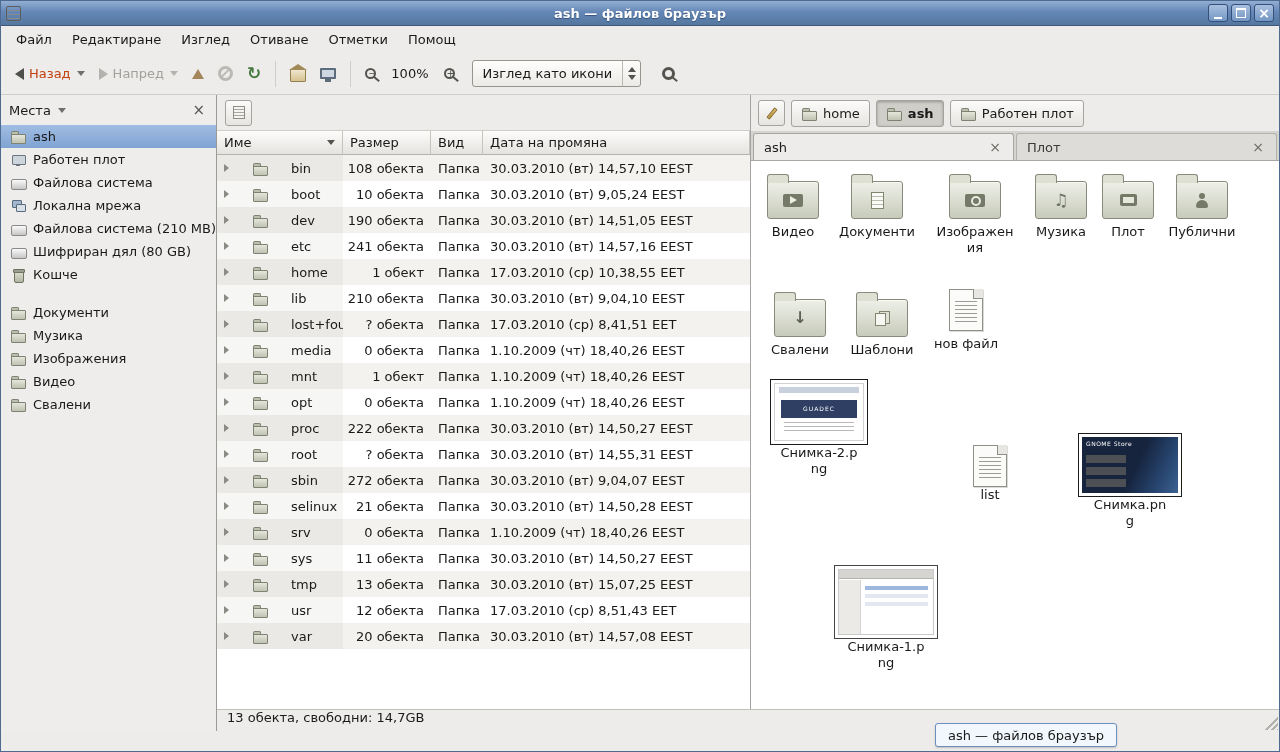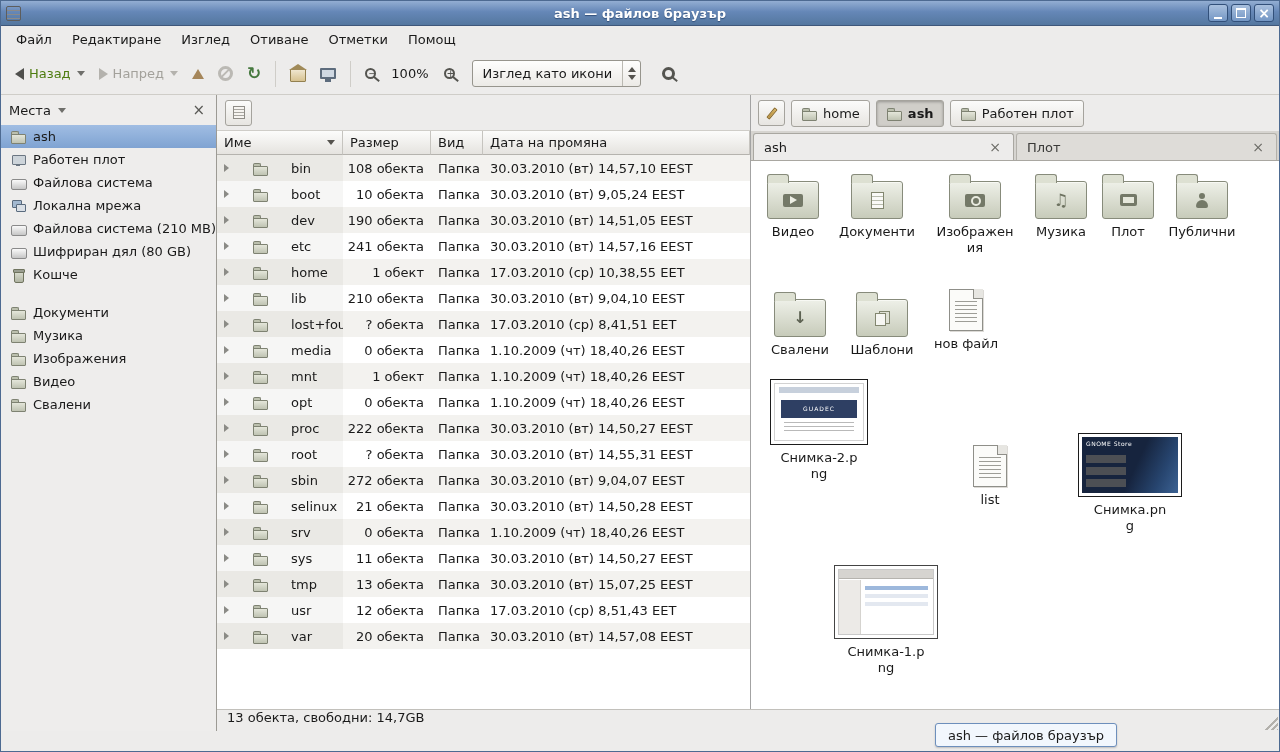--- a/index.html
+++ b/index.html
@@ -15,21 +15,21 @@
   .g-min::after{content:"";display:block;width:8px;height:2px;background:#fff;margin-top:9px}
   .g-max::after{content:"";display:block;width:8px;height:7px;border:1px solid #fff;border-top-width:2px}
   .g-close::after{content:"×";font-size:14px;font-weight:bold;line-height:1}
 
   
   .menubar{height:27px;display:flex;align-items:center;background:#edeceb;padding-left:5px}
   .menu-item{padding:4px 10px;cursor:default}
 
   
   .toolbar{height:42px;display:flex;align-items:center;background:#edeceb;border-bottom:1px solid #cfcdc8;padding:0 7px}
-  .tbtn{display:flex;align-items:center;gap:5px;padding:6px 7px;border-radius:3px;color:#4d7c0f}
+  .tbtn{display:flex;align-items:center;gap:5px;padding:6px 7px;border-radius:3px;color:#c2410c}
   .tbtn.disabled{color:#a3a19b}
   .tsep{width:1px;height:26px;background:#cfcdc8;margin:0 7px}
   .tri-l{width:0;height:0;border:6px solid transparent;border-left:0;border-right:9px solid #4f4f4c}
   .tri-r{width:0;height:0;border:6px solid transparent;border-right:0;border-left:9px solid #b4b2ad}
   .tri-u{width:0;height:0;border:6px solid transparent;border-top:0;border-bottom:10px solid #a5865a}
   .chev{width:0;height:0;border:4px solid transparent;border-bottom:0;border-top:5px solid #6f6f6b;margin-left:1px}
   .chev.dis{border-top-color:#b4b2ad}
   .stop-ic{width:15px;height:15px;border-radius:50%;border:3px solid #bbb9b4;position:relative}
   .stop-ic::after{content:"";position:absolute;left:-1px;top:3px;width:11px;height:2px;background:#bbb9b4;transform:rotate(-45deg)}
   .reload-ic::after{content:"↻";font-size:17px;line-height:1;color:#46793f;font-weight:bold}
@@ -123,21 +123,21 @@
   .e-desk{width:17px;height:12px;background:#e6e8dc;border:3px solid #747968;border-radius:2px}
   .e-person{position:relative;width:16px;height:15px}
   .e-person::before{content:"";position:absolute;left:5px;top:0;width:6px;height:6px;background:#747968;border-radius:50%}
   .e-person::after{content:"";position:absolute;left:2px;top:7px;width:12px;height:8px;background:#747968;border-radius:6px 6px 2px 2px}
   .e-down::after{content:"↓";font-size:16px;font-weight:bold;color:#5d6252;line-height:1}
   .e-tpl{position:relative;width:15px;height:15px}
   .e-tpl::before{content:"";position:absolute;right:0;top:0;width:9px;height:11px;background:#dfe1d5;border:1px solid #82866f}
   .e-tpl::after{content:"";position:absolute;left:0;bottom:0;width:9px;height:11px;background:#f6f6f2;border:1px solid #82866f}
 
   
-  .fitem{position:absolute;width:110px;display:flex;flex-direction:column;align-items:center;gap:5px}
+  .fitem{position:absolute;width:110px;display:flex;flex-direction:column;align-items:center;}
   .tfile{position:relative;width:34px;height:42px;background:#fbfbf9;border:1px solid #8f8f89;box-shadow:1px 1px 0 #dcdad6}
   .tfile::before{content:"";position:absolute;right:-1px;top:-1px;width:9px;height:9px;background:#e7e6e2;border-left:1px solid #8f8f89;border-bottom:1px solid #8f8f89}
   .tfile::after{content:"";position:absolute;left:5px;top:11px;right:5px;height:23px;background:repeating-linear-gradient(180deg,#9d9d97 0 1px,transparent 1px 4px)}
   .thumb{border:1px solid #1c1c1c;background:#fff;padding:3px}
   .t2-inner{width:90px;height:58px;background:#fff;border:1px solid #d2d2d2;position:relative}
   .t2-top{position:absolute;left:4px;top:3px;right:4px;height:6px;background:#c7d0dc}
   .t2-band{position:absolute;left:7%;top:28%;width:86%;height:32%;background:#2e3f63;color:#fff;font-size:6px;display:flex;align-items:center;justify-content:center;letter-spacing:1px;overflow:hidden}
   .t2-lines{position:absolute;left:10%;bottom:6px;width:80%;height:12px;background:repeating-linear-gradient(180deg,#b9b9b9 0 1px,transparent 1px 4px)}
   .ts-inner{width:96px;height:56px;background:linear-gradient(115deg,#16243e 55%,#27456f 80%,#3c6293);position:relative;color:#fff}
   .ts-text{position:absolute;left:4px;top:3px;font-size:6px;letter-spacing:.5px;white-space:nowrap}

